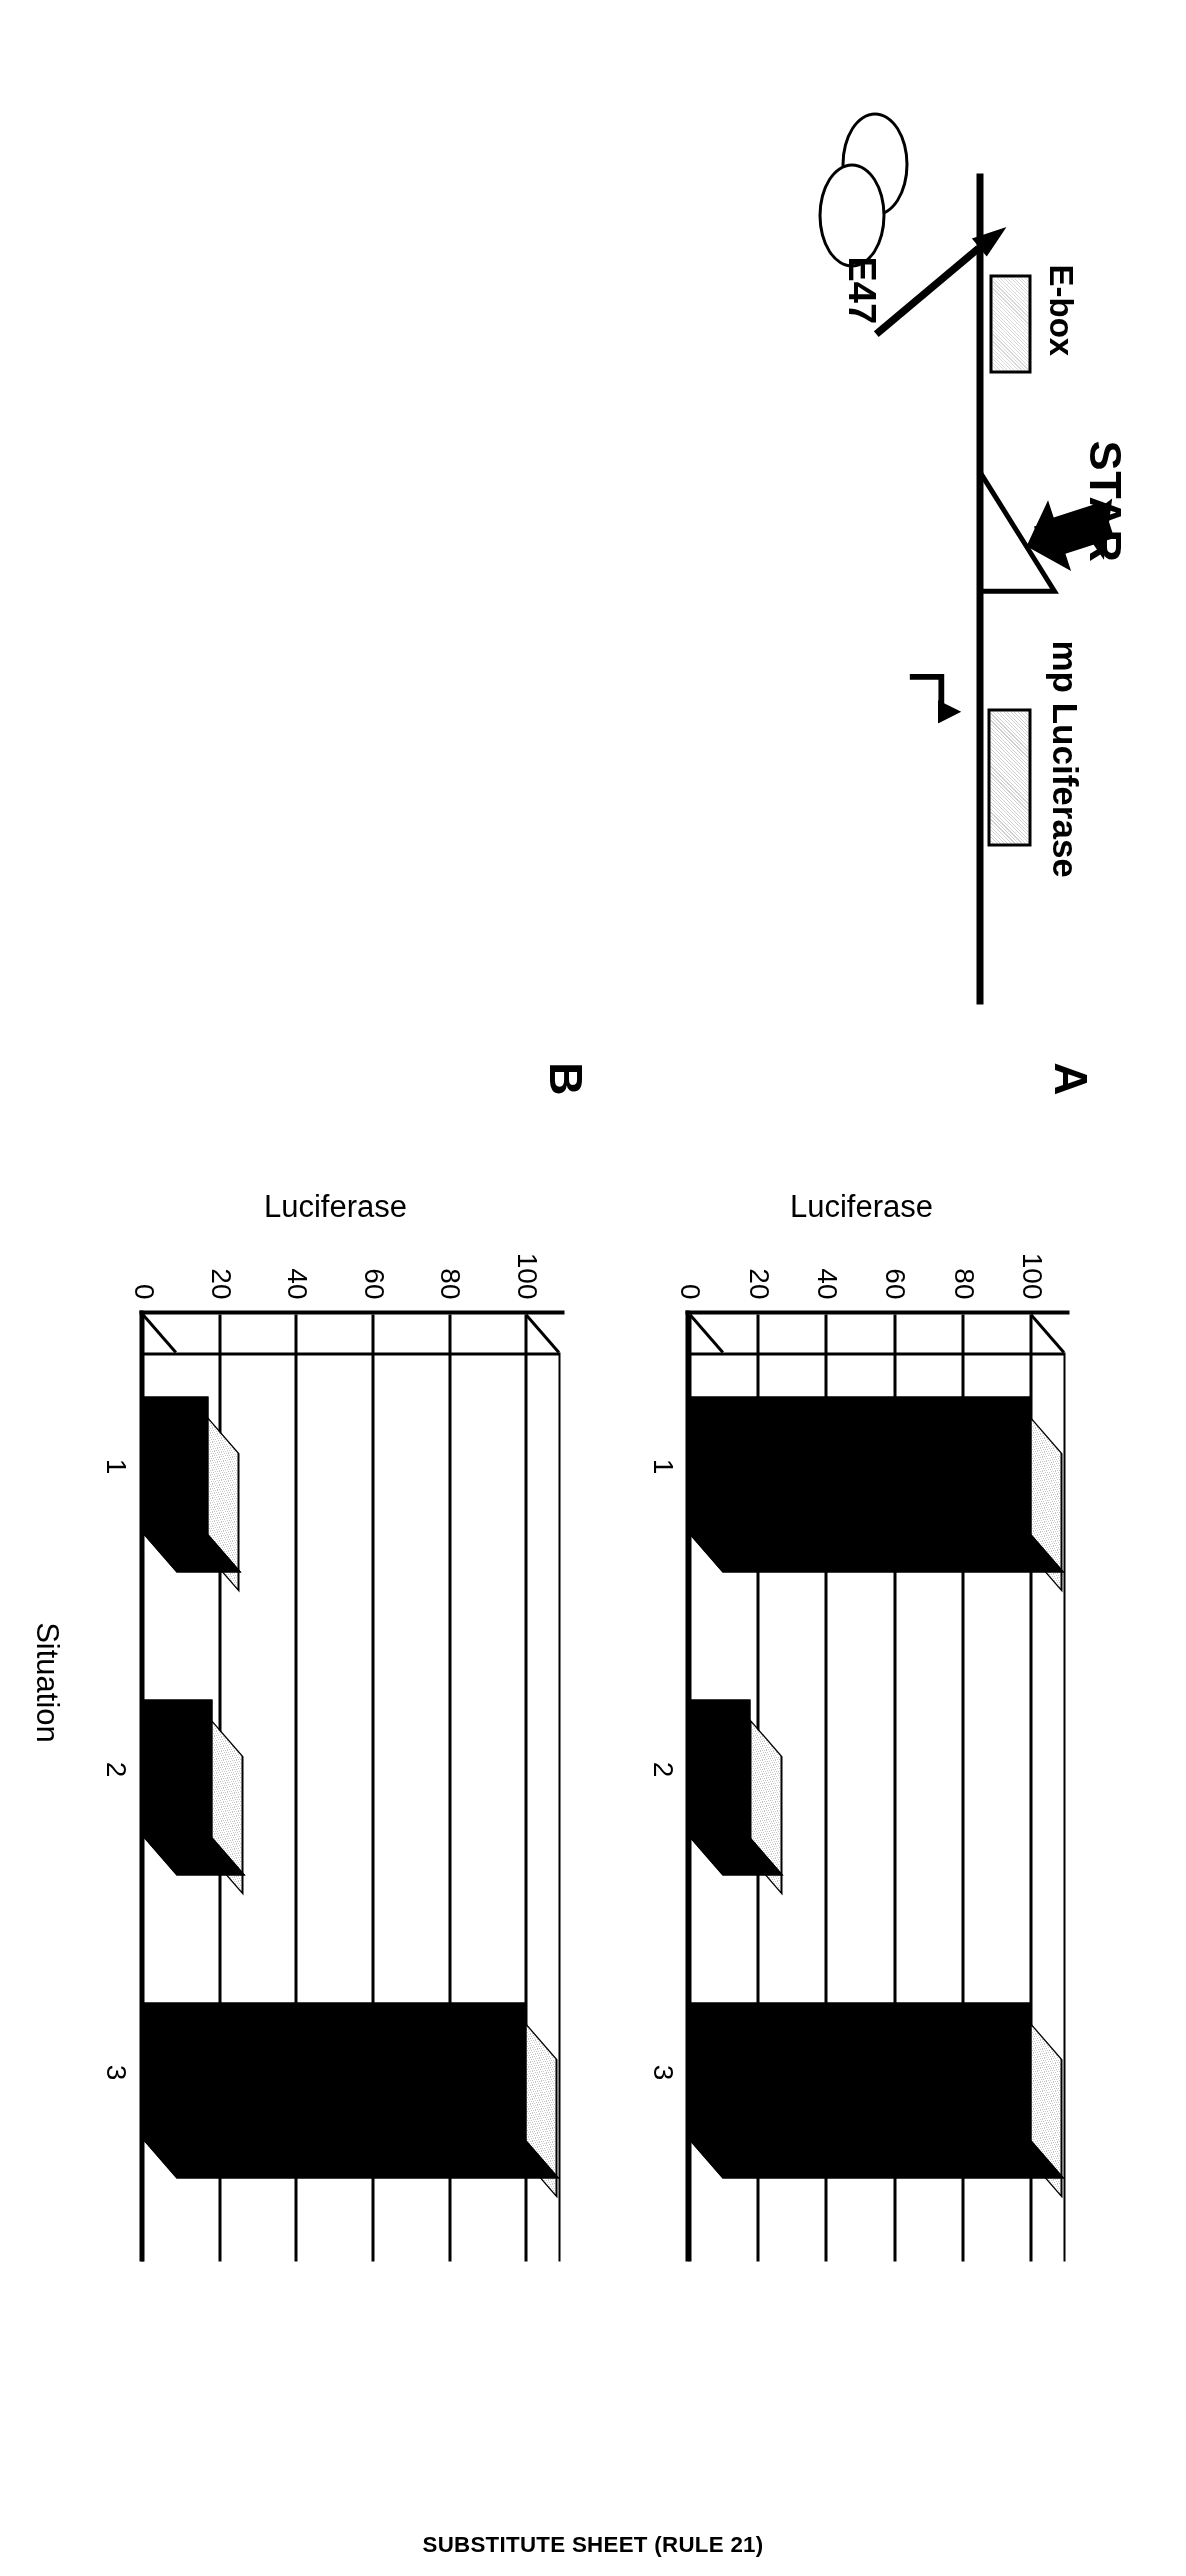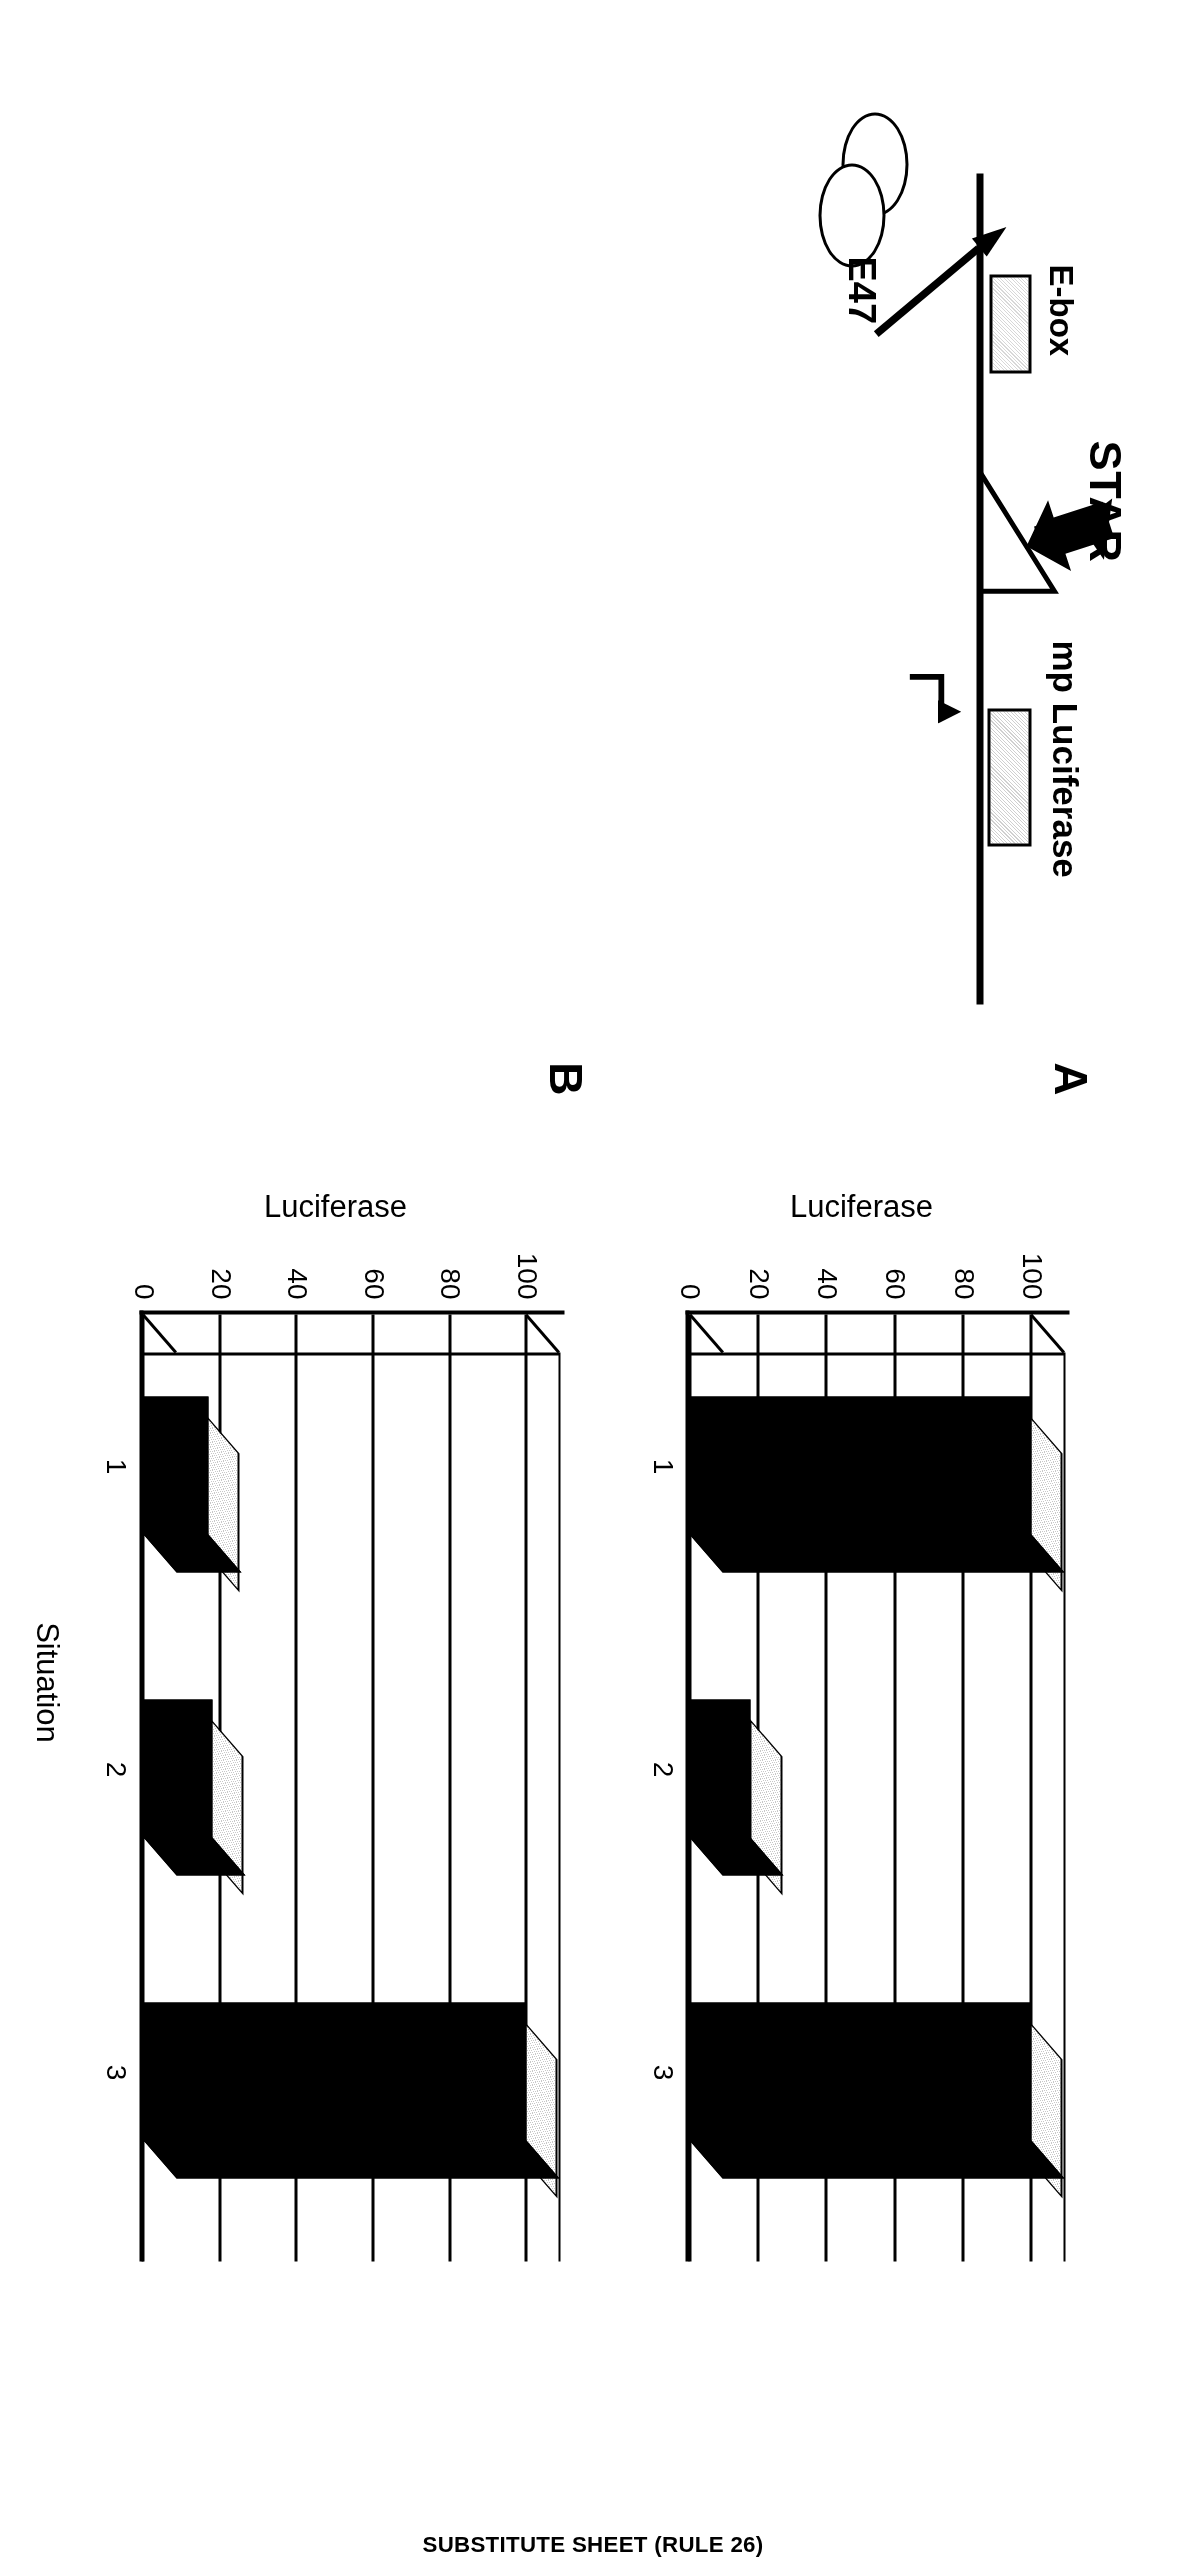--- a/index.html
+++ b/index.html
@@ -371,14 +371,14 @@
           <div class="bar-front" style="height: 383px;"></div>
           <div class="bar-top" style="left: 19px; bottom: 381px; width: 139px; height: 33px; transform: skewX(-48.9909deg);"></div>
           <div class="bar-side" style="left: 138px; bottom: 0px; width: 38px; height: 383px; transform: skewY(-41.0091deg); transform-origin: left bottom;"></div>
         </div>
         <div class="xtick-label" style="left: 758px; top: 433px;">3</div>
       </div>
   </div>
 
 </div>
 
-<div id="footer">SUBSTITUTE SHEET (RULE 26)</div>
+<div id="footer">SUBSTITUTE SHEET (RULE 21)</div>
 
 
 </body></html>

